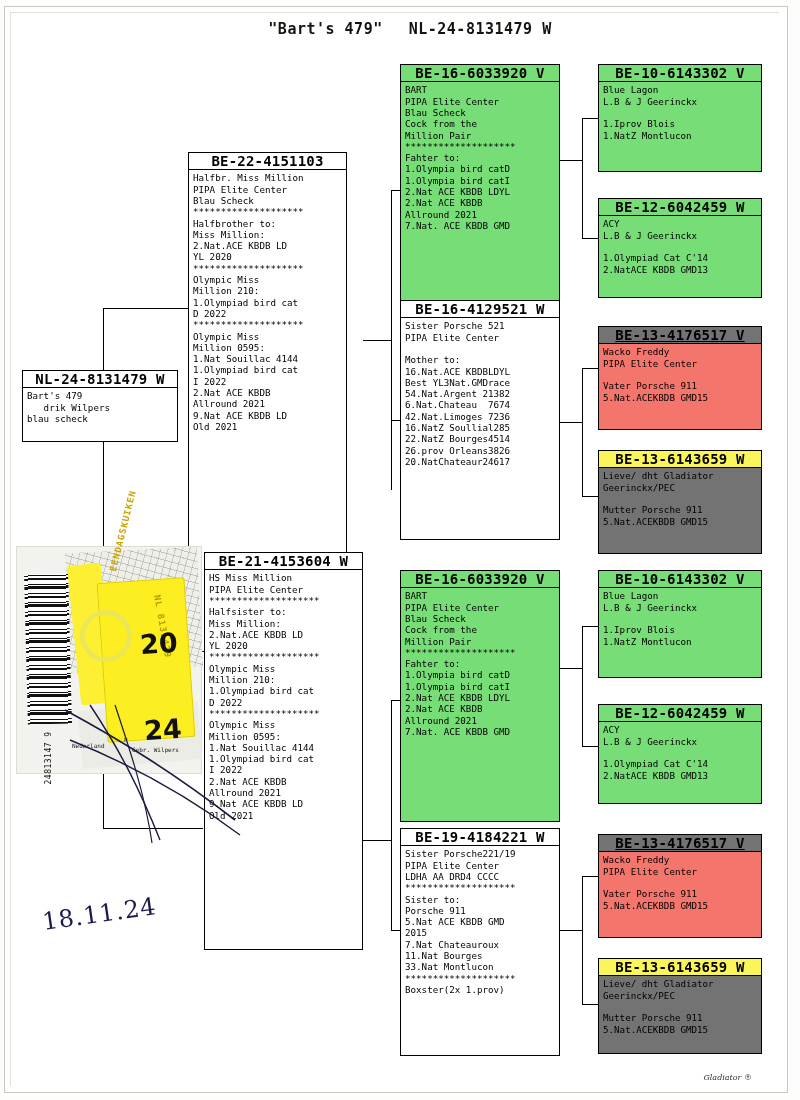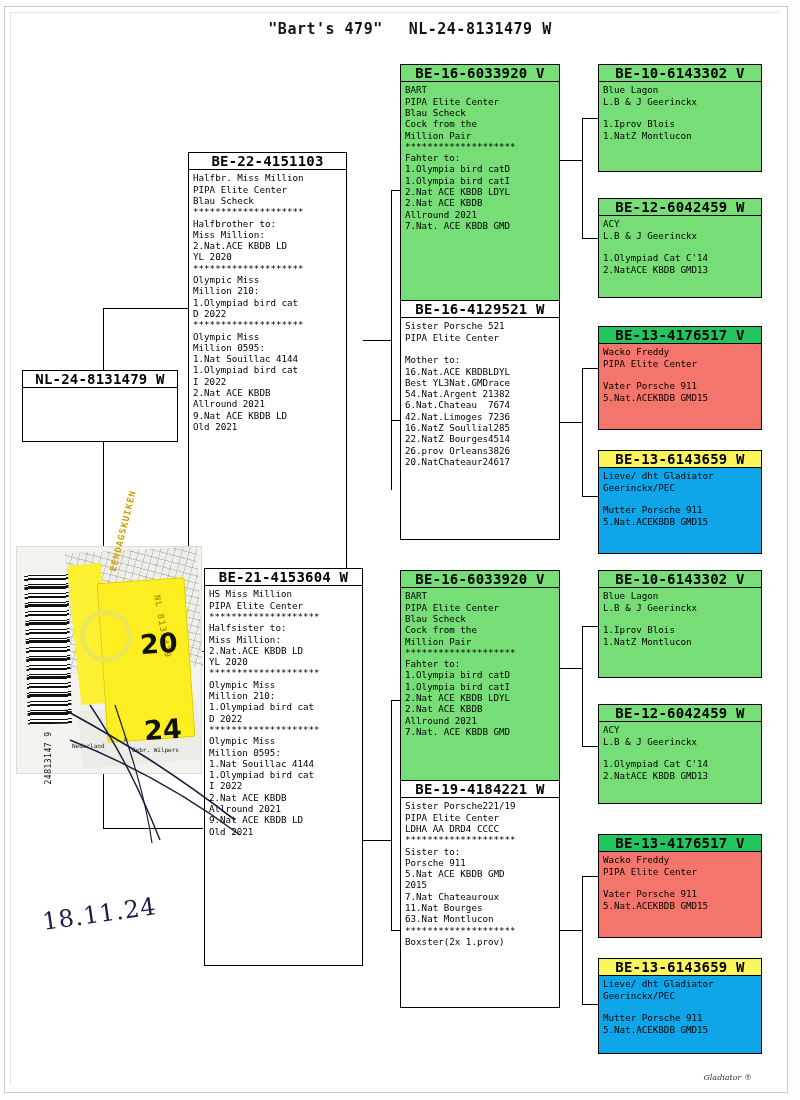--- a/index.html
+++ b/index.html
@@ -71,22 +71,22 @@
   .node .body {
     padding: 2px 4px 3px 4px;
     white-space: pre;
     font-size: 9.2px;
     line-height: 11.3px;
   }
   .white { background: #ffffff; }
   .green { background: #77dd77; }
   .green .hdr { background: #77dd77; border-bottom: 1px solid #000; }
   .red { background: #f4756b; }
-  .red .hdr { background: #22c55e; border-bottom: 1px solid #000; }
-  .yellow { background: #0ea5e9; }
+  .red .hdr { background: #737373; border-bottom: 1px solid #000; text-decoration: underline; }
+  .yellow { background: #737373; }
   .yellow .hdr { background: #fbf55c; border-bottom: 1px solid #000; }
   .white .hdr { border-bottom: 1px solid #000; }
 
   .conn {
     position: absolute;
     background: #000;
   }
   .conn.h { height: 1px; }
   .conn.v { width: 1px; }
 
@@ -275,20 +275,23 @@
   <div class="conn h" style="left:582px; top:626px; width:16px;"></div>
   <div class="conn h" style="left:582px; top:746px; width:16px;"></div>
 
   <div class="conn h" style="left:560px; top:930px; width:22px;"></div>
   <div class="conn v" style="left:582px; top:876px; height:128px;"></div>
   <div class="conn h" style="left:582px; top:876px; width:16px;"></div>
   <div class="conn h" style="left:582px; top:1004px; width:16px;"></div>
 
   <div class="node white" style="left:22px; top:370px; width:156px; height:72px;">
     <div class="hdr">NL-24-8131479 W</div>
+    <div class="body">Bart's 479
+   drik Wilpers
+blau scheck</div>
   </div>
 
   <div class="node white" style="left:188px; top:152px; width:159px; height:500px;">
     <div class="hdr">BE-22-4151103</div>
     <div class="body">Halfbr. Miss Million
 PIPA Elite Center
 Blau Scheck
 ********************
 Halfbrother to:
 Miss Million:
@@ -304,21 +307,21 @@
 Million 0595:
 1.Nat Souillac 4144
 1.Olympiad bird cat
 I 2022
 2.Nat ACE KBDB
 Allround 2021
 9.Nat ACE KBDB LD
 Old 2021</div>
   </div>
 
-  <div class="node white" style="left:204px; top:568px; width:159px; height:398px;">
+  <div class="node white" style="left:204px; top:552px; width:159px; height:398px;">
     <div class="hdr">BE-21-4153604 W</div>
     <div class="body">HS Miss Million
 PIPA Elite Center
 ********************
 Halfsister to:
 Miss Million:
 2.Nat.ACE KBDB LD
 YL 2020
 ********************
 Olympic Miss
@@ -381,33 +384,33 @@
 ********************
 Fahter to:
 1.Olympia bird catD
 1.Olympia bird catI
 2.Nat ACE KBDB LDYL
 2.Nat ACE KBDB
 Allround 2021
 7.Nat. ACE KBDB GMD</div>
   </div>
 
-  <div class="node white" style="left:400px; top:780px; width:160px; height:228px;">
+  <div class="node white" style="left:400px; top:828px; width:160px; height:228px;">
     <div class="hdr">BE-19-4184221 W</div>
     <div class="body">Sister Porsche221/19
 PIPA Elite Center
 LDHA AA DRD4 CCCC
 ********************
 Sister to:
 Porsche 911
 5.Nat ACE KBDB GMD
 2015
 7.Nat Chateauroux
 11.Nat Bourges
-63.Nat Montlucon
+33.Nat Montlucon
 ********************
 Boxster(2x 1.prov)</div>
   </div>
 
   <div class="node green" style="left:598px; top:64px; width:164px; height:108px;">
     <div class="hdr">BE-10-6143302 V</div>
     <div class="body">Blue Lagon
 L.B &amp; J Geerinckx
 
 1.Iprov Blois

